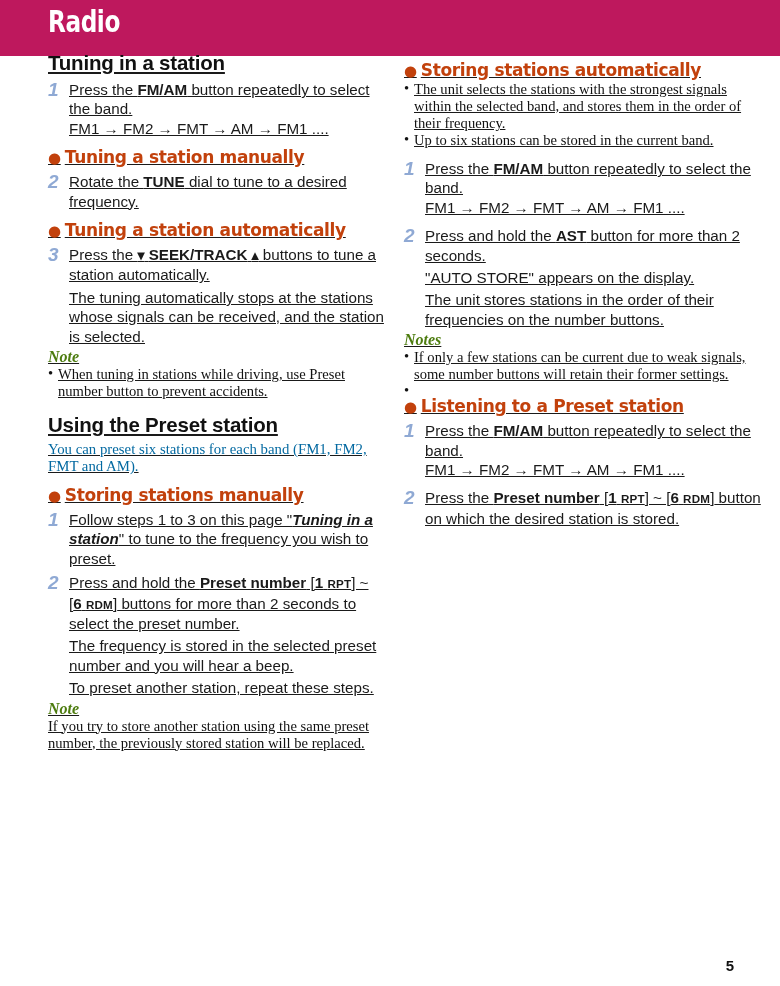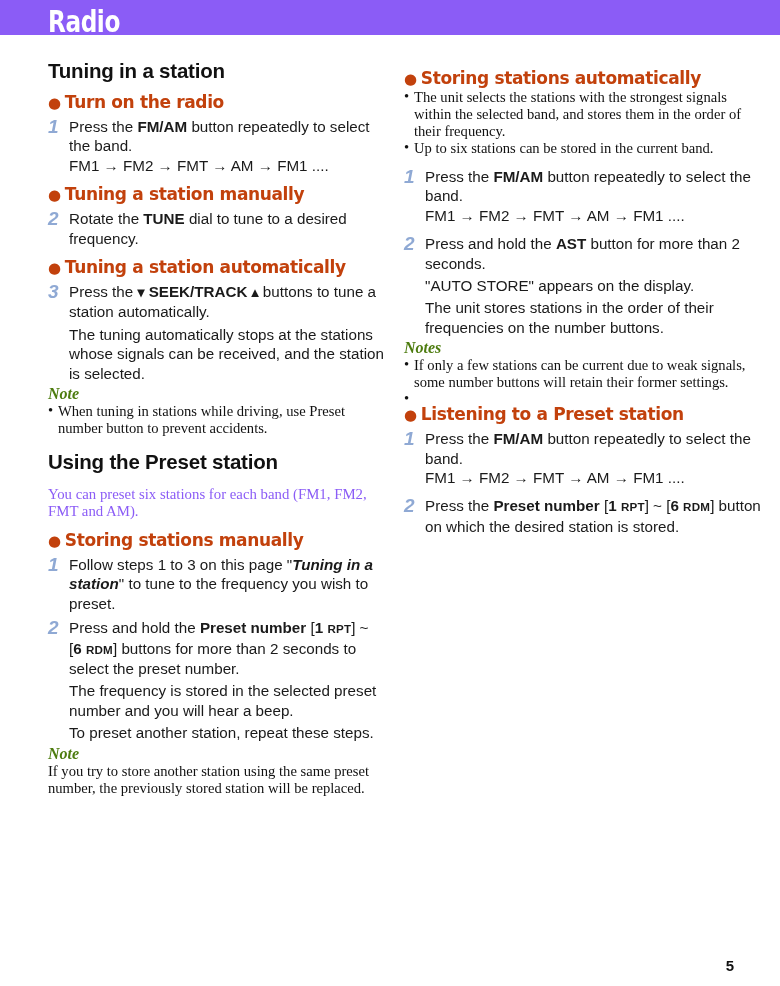--- a/index.html
+++ b/index.html
@@ -5,32 +5,32 @@
   html, body { margin:0; padding:0; }
   body {
     width:780px; height:986px;
     background:#ffffff;
     font-family:"Liberation Sans", sans-serif;
     color:#1a1a1a;
     position:relative;
     overflow:hidden;
   }
   .header-bar {
-    position:absolute; left:0; top:0; width:780px; height:35px;
-    background:#8b5cf6;
+    position:absolute; left:0; top:0; width:780px; height:56px;
+    background:#be185d;
   }
   .header-title {
     position:absolute; left:48px; top:4px;
     font-family:"DejaVu Sans Condensed","Liberation Sans", sans-serif;
     font-weight:bold; font-size:30px; color:#ffffff;
     letter-spacing:-0.5px;
     transform:scaleX(0.86); transform-origin:left top;
   }
   .page-body { position:absolute; left:0; top:47px; width:780px; }
-  .col { position:absolute; top:12px; }
+  .col { position:absolute; top:4px;text-decoration:underline; }
   .col-left  { left:48px;  width:342px; }
   .col-right { left:404px; width:358px; }
 
   h2.section-title {
     font-family:"Liberation Sans", sans-serif;
     font-weight:bold; font-size:20.5px; color:#111;
     margin:0 0 2px 0; letter-spacing:-0.2px;
   }
   .bullet-head {
     font-family:"DejaVu Sans","Liberation Sans", sans-serif;
@@ -62,21 +62,21 @@
     margin:2px 0 0 0; color:#4d7c0f;
   }
   .note-body, .note-item {
     font-family:"Liberation Serif", serif;
     font-size:14.6px; line-height:17px; color:#111;
   }
   .note-item { position:relative; padding-left:10px; margin-top:0px; }
   .note-item .nb { position:absolute; left:0; top:-1px; }
   .para-serif {
     font-family:"Liberation Serif", serif;
-    font-size:14.8px; line-height:17.4px; color:#8b5cf6; margin-top:12px;
+    font-size:14.8px; line-height:17.4px; color:#0369a1; margin-top:4px;
   }
   .page-num {
     position:absolute; right:46px; bottom:12px;
     font-family:"Liberation Sans", sans-serif;
     font-weight:bold; font-size:15px; color:#111;
   }
   .gap-m { height:13px; }
 </style>
 </head>
 <body>
@@ -84,23 +84,20 @@
 <div class="header-bar">
   <div class="header-title">Radio</div>
 </div>
 
 <div class="page-body">
 
   <div class="col col-left">
 
     <h2 class="section-title">Tuning in a station</h2>
 
-    <div class="bullet-head">
-      <span class="dot">●</span><span>Turn on the radio</span>
-    </div>
 
     <div class="step">
       <span class="step-num">1</span>
       <div class="step-line"><span>Press the </span><b class="btn">FM/AM</b><span> button repeatedly to select the band.</span></div>
       <div class="step-line">FM1 → FM2 → FMT → AM → FM1 ....</div>
     </div>
 
     <div class="bullet-head">
       <span class="dot">●</span><span>Tuning a station manually</span>
     </div>

